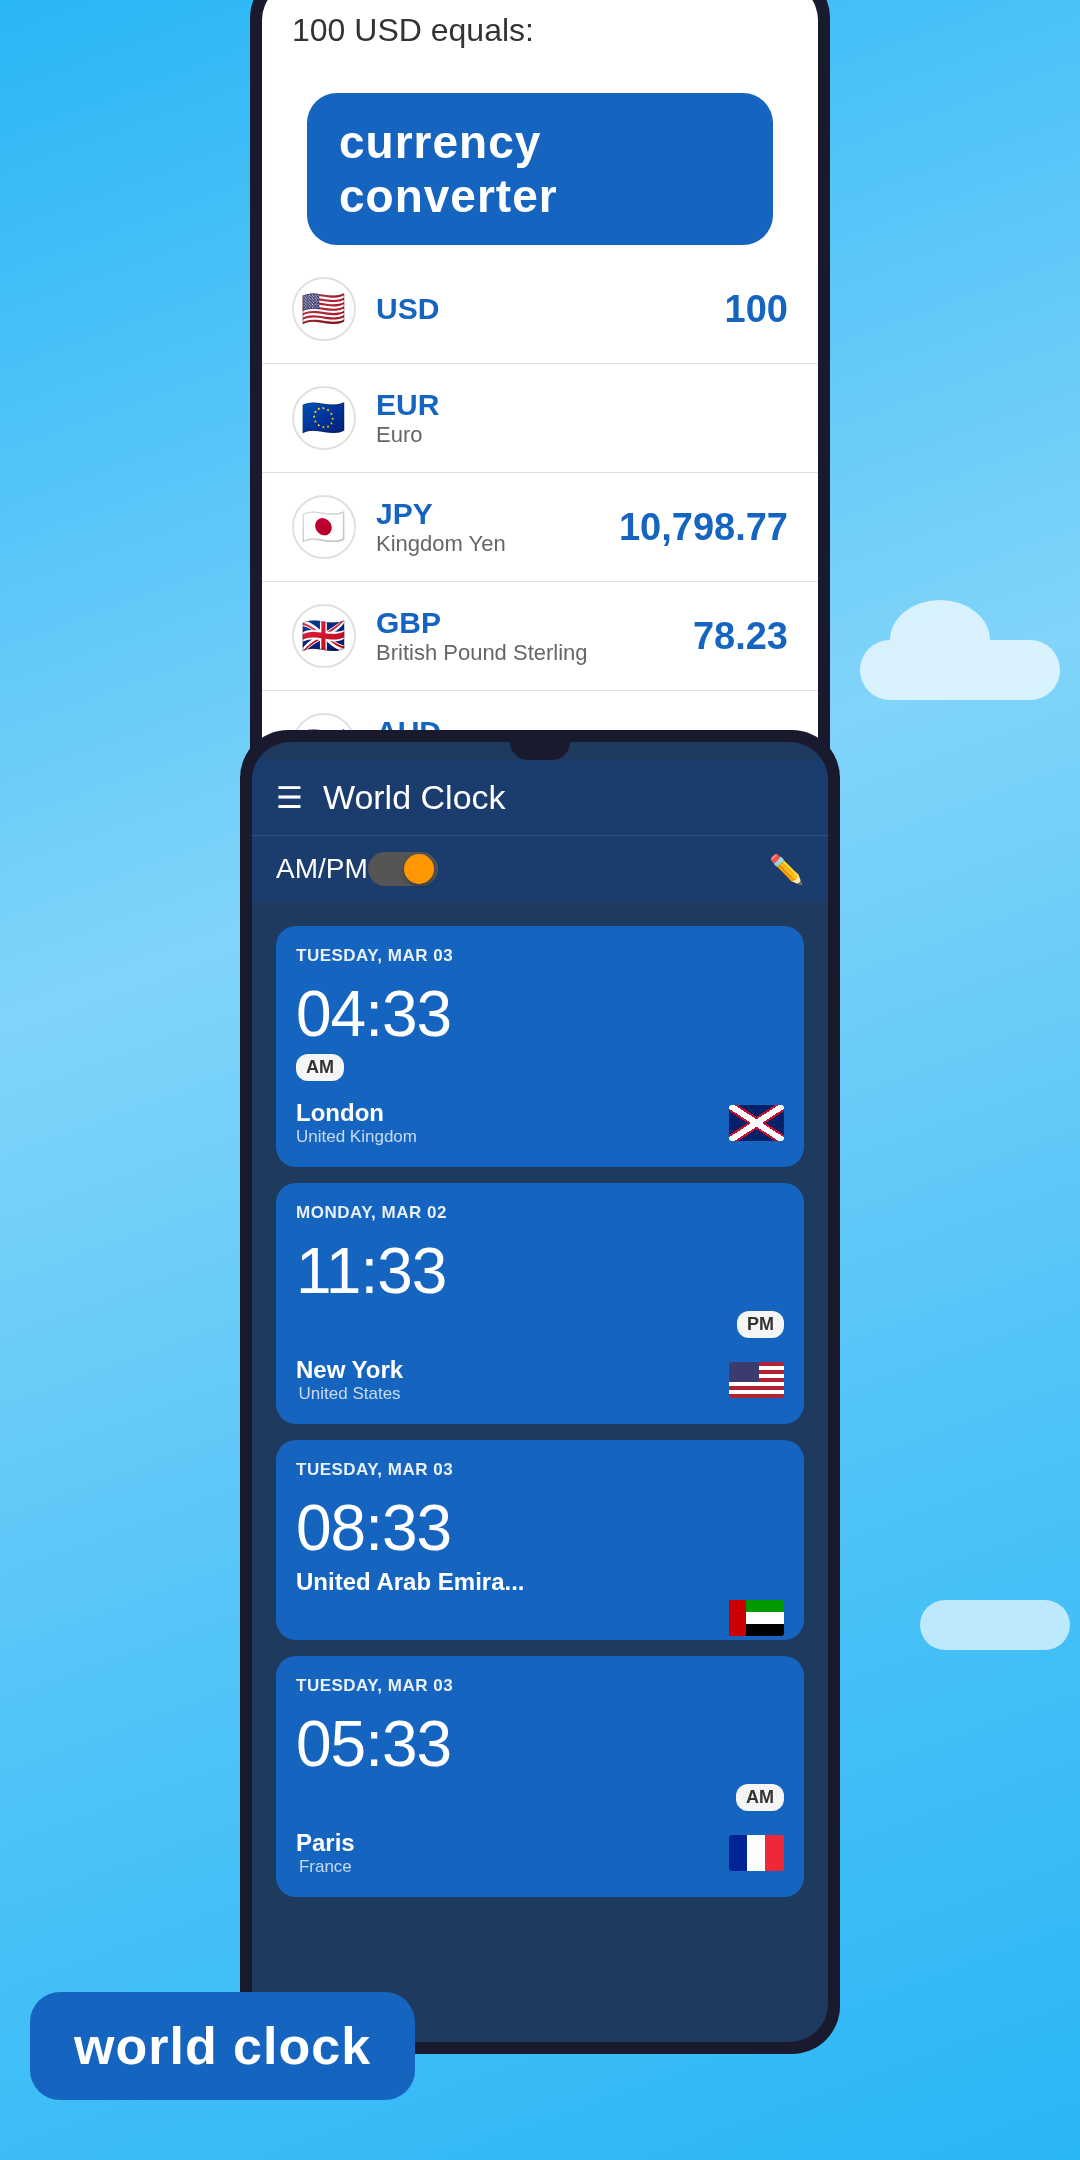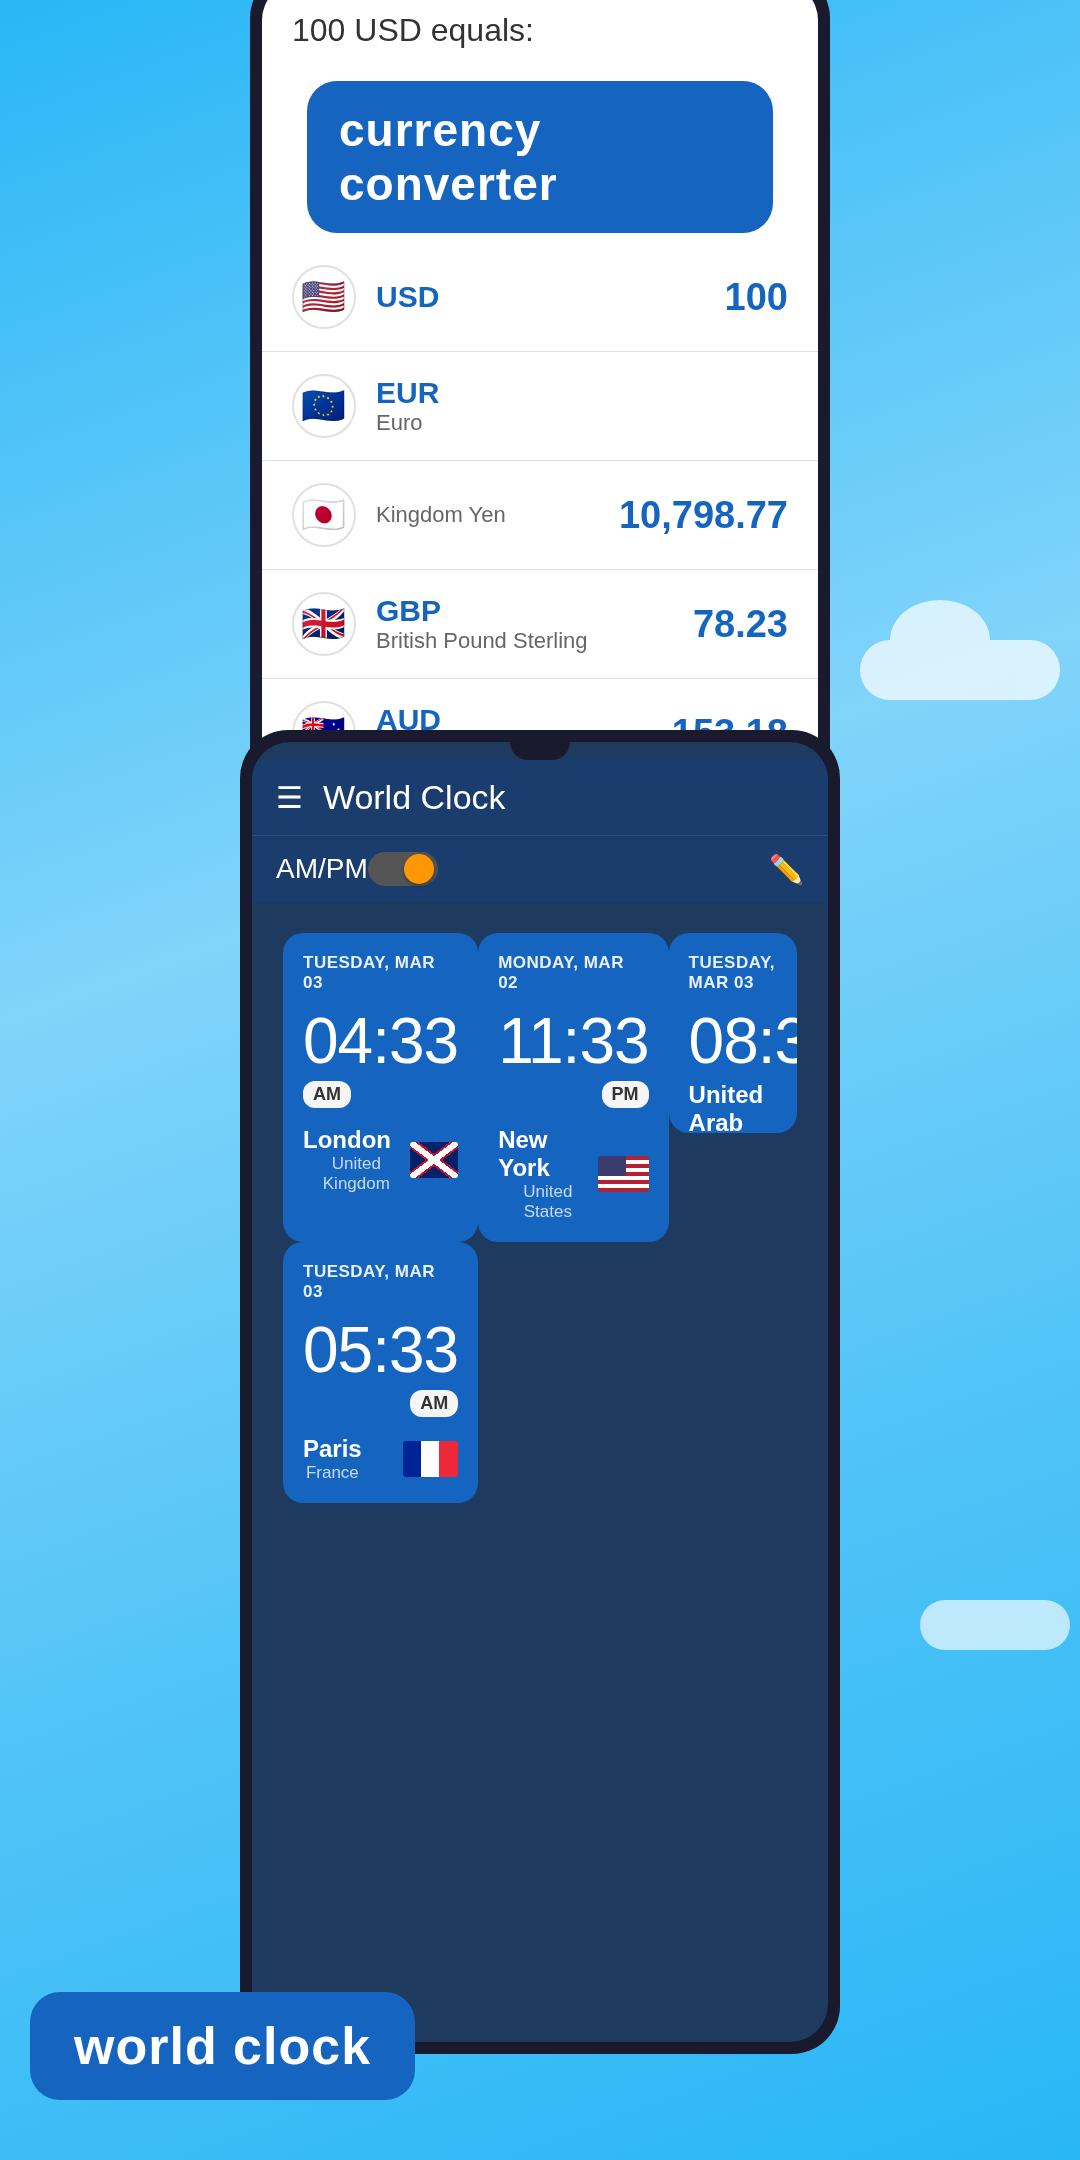--- a/index.html
+++ b/index.html
@@ -47,21 +47,21 @@
       letter-spacing: 1px;
     }
     .currency-title-area {
       padding: 30px 30px 0 30px;
       position: relative;
     }
     .usd-equals {
       font-size: 32px;
       color: #333;
       font-weight: 500;
-      margin-bottom: 12px;
+      margin-bottom: 24px;
     }
     .currency-list {
       padding: 0;
     }
     .currency-item {
       display: flex;
       align-items: center;
       padding: 22px 30px;
       border-bottom: 1px solid #e0e0e0;
     }
@@ -173,22 +173,23 @@
       box-shadow: 0 2px 4px rgba(0,0,0,0.3);
     }
     .pencil-icon {
       color: white;
       font-size: 28px;
       margin-left: auto;
       cursor: pointer;
     }
     .clock-grid {
       display: grid;
-      grid-template-columns: 1fr 1fr 1fr;
-      padding: 31px;
+      grid-template-columns: 1fr;
+      gap: 16px;
+      padding: 24px;
     }
     .clock-card {
       background: #1565c0;
       border-radius: 20px;
       padding: 20px;
       color: white;
     }
     .clock-date {
       font-size: 17px;
       font-weight: bold;
@@ -373,20 +374,21 @@
         <div class="currency-col">
           <div class="currency-code">EUR</div>
           <div class="currency-name">Euro</div>
         </div>
         <div class="currency-value"></div>
       </div>
 
       <div class="currency-item">
         <div class="flag-circle">🇯🇵</div>
         <div class="currency-col">
+          <div class="currency-code">JPY</div>
           <div class="currency-name">Kingdom Yen</div>
         </div>
         <div class="currency-value">10,798.77</div>
       </div>
 
       <div class="currency-item">
         <div class="flag-circle">🇬🇧</div>
         <div class="currency-col">
           <div class="currency-code">GBP</div>
           <div class="currency-name">British Pound Sterling</div>

